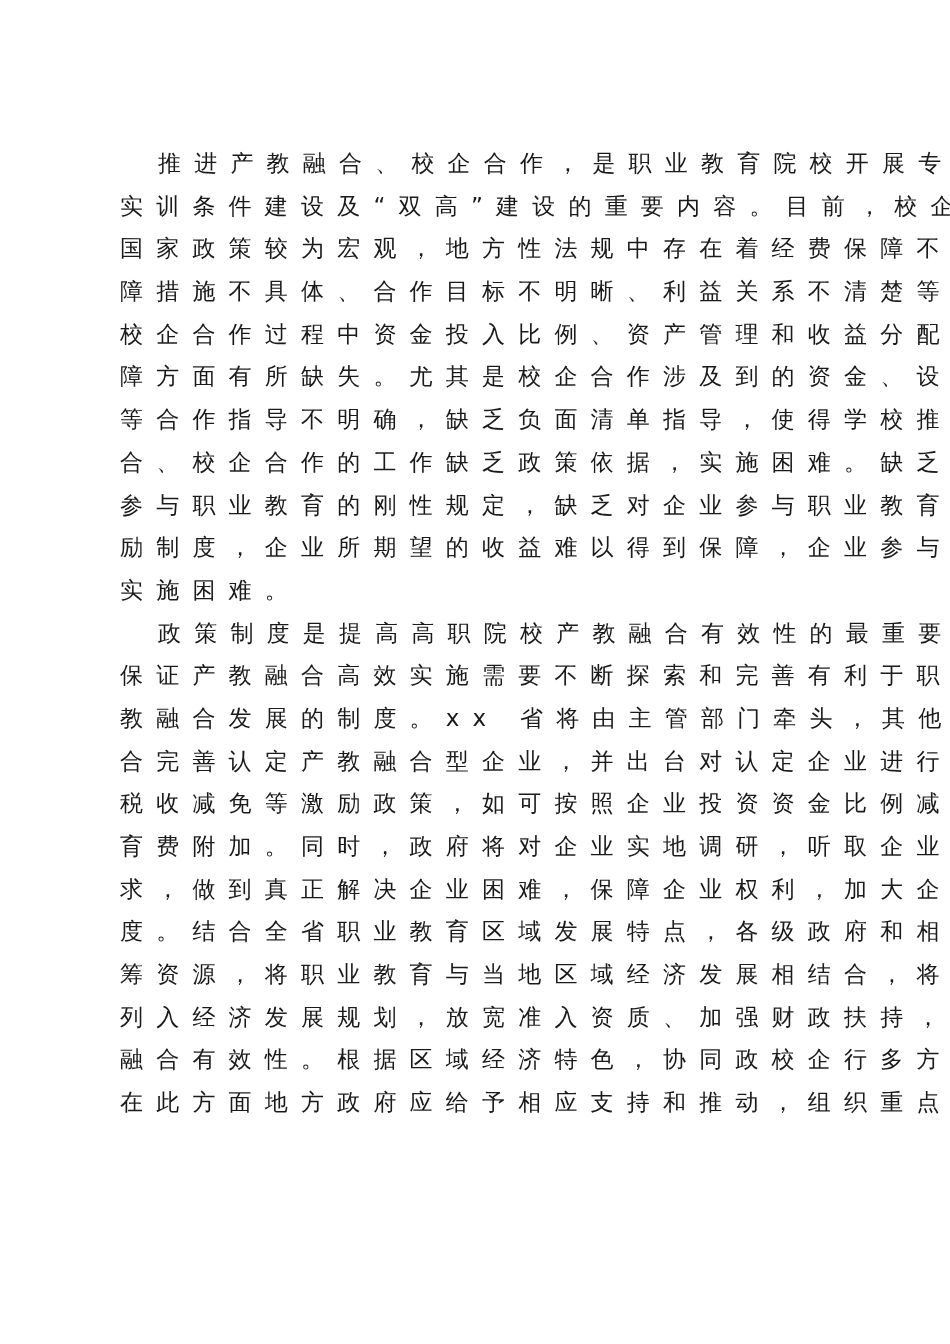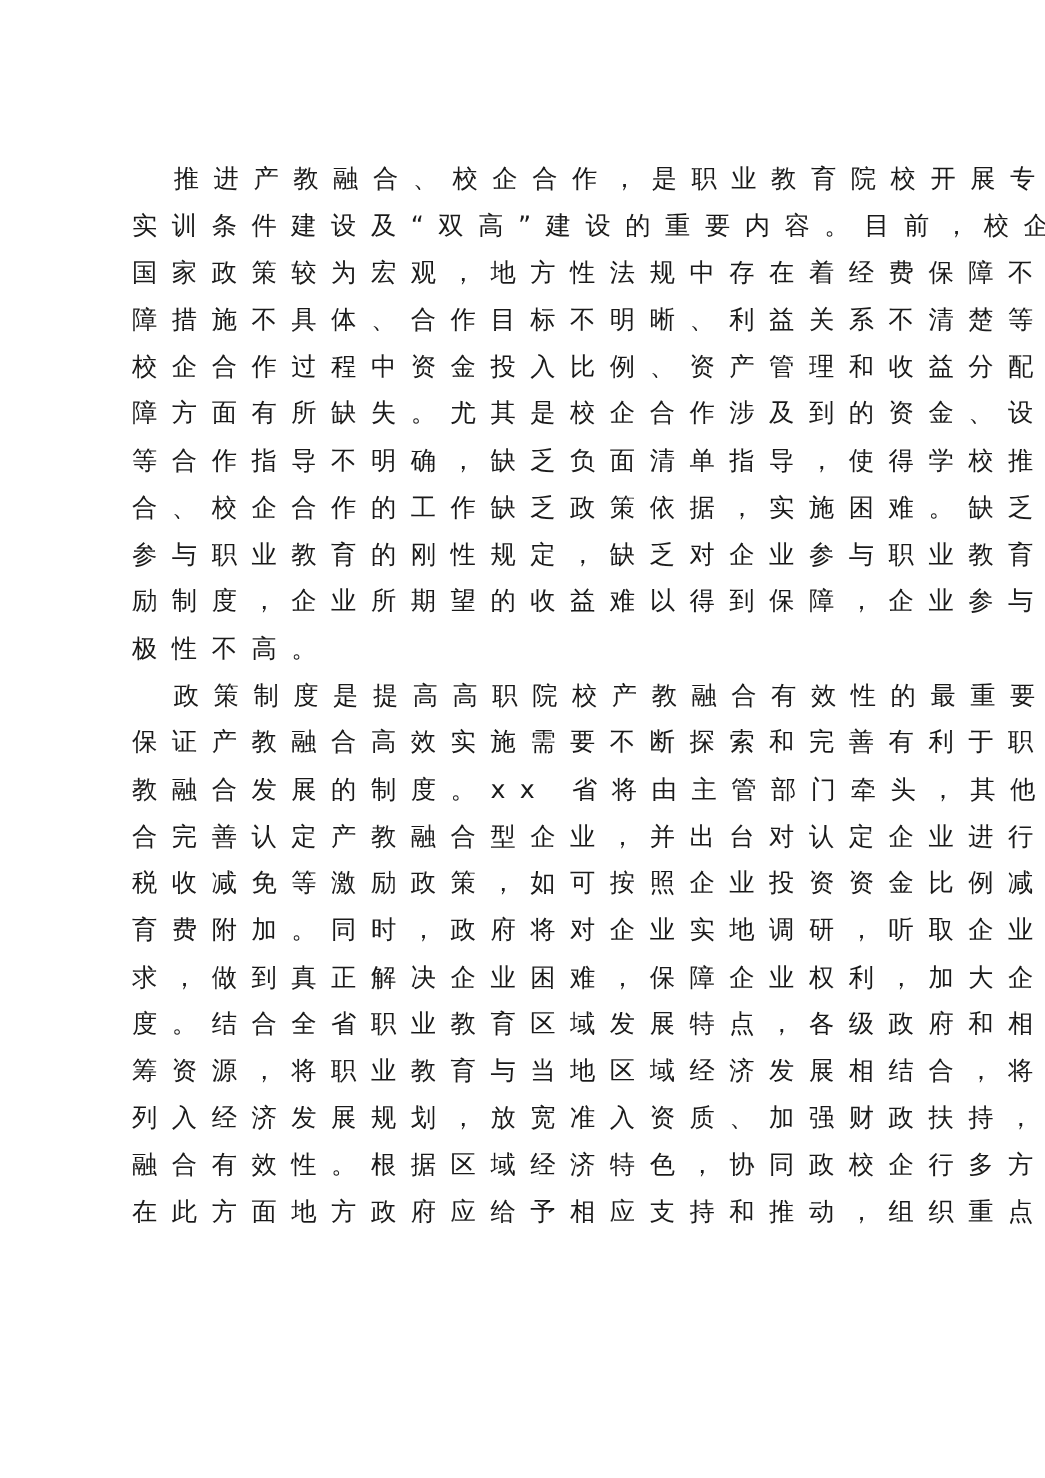--- a/index.html
+++ b/index.html
@@ -25,21 +25,21 @@
       <span class="line indent">推进产教融合、校企合作，是职业教育院校开展专业建设、</span>
       <span class="line">实训条件建设及“双高”建设的重要内容。目前，校企合作的</span>
       <span class="line">国家政策较为宏观，地方性法规中存在着经费保障不明确、保</span>
       <span class="line">障措施不具体、合作目标不明晰、利益关系不清楚等问题。在</span>
       <span class="line">校企合作过程中资金投入比例、资产管理和收益分配等制度保</span>
       <span class="line">障方面有所缺失。尤其是校企合作涉及到的资金、设备、场地</span>
       <span class="line">等合作指导不明确，缺乏负面清单指导，使得学校推进产教融</span>
       <span class="line">合、校企合作的工作缺乏政策依据，实施困难。缺乏对于企业</span>
       <span class="line">参与职业教育的刚性规定，缺乏对企业参与职业教育的正向奖</span>
       <span class="line">励制度，企业所期望的收益难以得到保障，企业参与合作的积</span>
-      <span class="line">极性不高。</span>
+      <span class="line">实施困难。</span>
     </div>
     <div>
       <span class="line indent">政策制度是提高高职院校产教融合有效性的最重要保障，要</span>
       <span class="line">保证产教融合高效实施需要不断探索和完善有利于职业教育产</span>
       <span class="line">教融合发展的制度。xx 省将由主管部门牵头，其他相关部门配</span>
       <span class="line">合完善认定产教融合型企业，并出台对认定企业进行财政扶持、</span>
       <span class="line">税收减免等激励政策，如可按照企业投资资金比例减免当年教</span>
       <span class="line">育费附加。同时，政府将对企业实地调研，听取企业困难及需</span>
       <span class="line">求，做到真正解决企业困难，保障企业权利，加大企业参与力</span>
       <span class="line">度。结合全省职业教育区域发展特点，各级政府和相关部门统</span>

